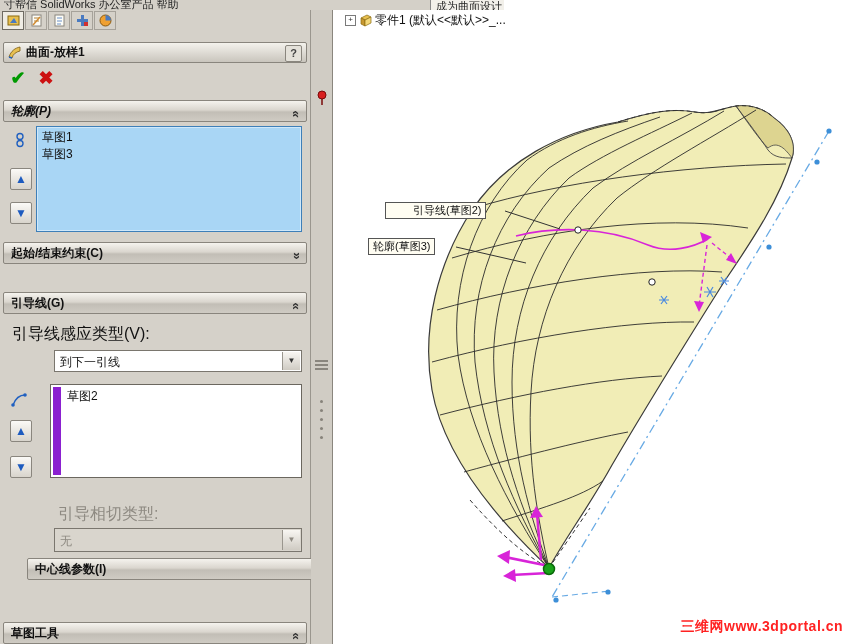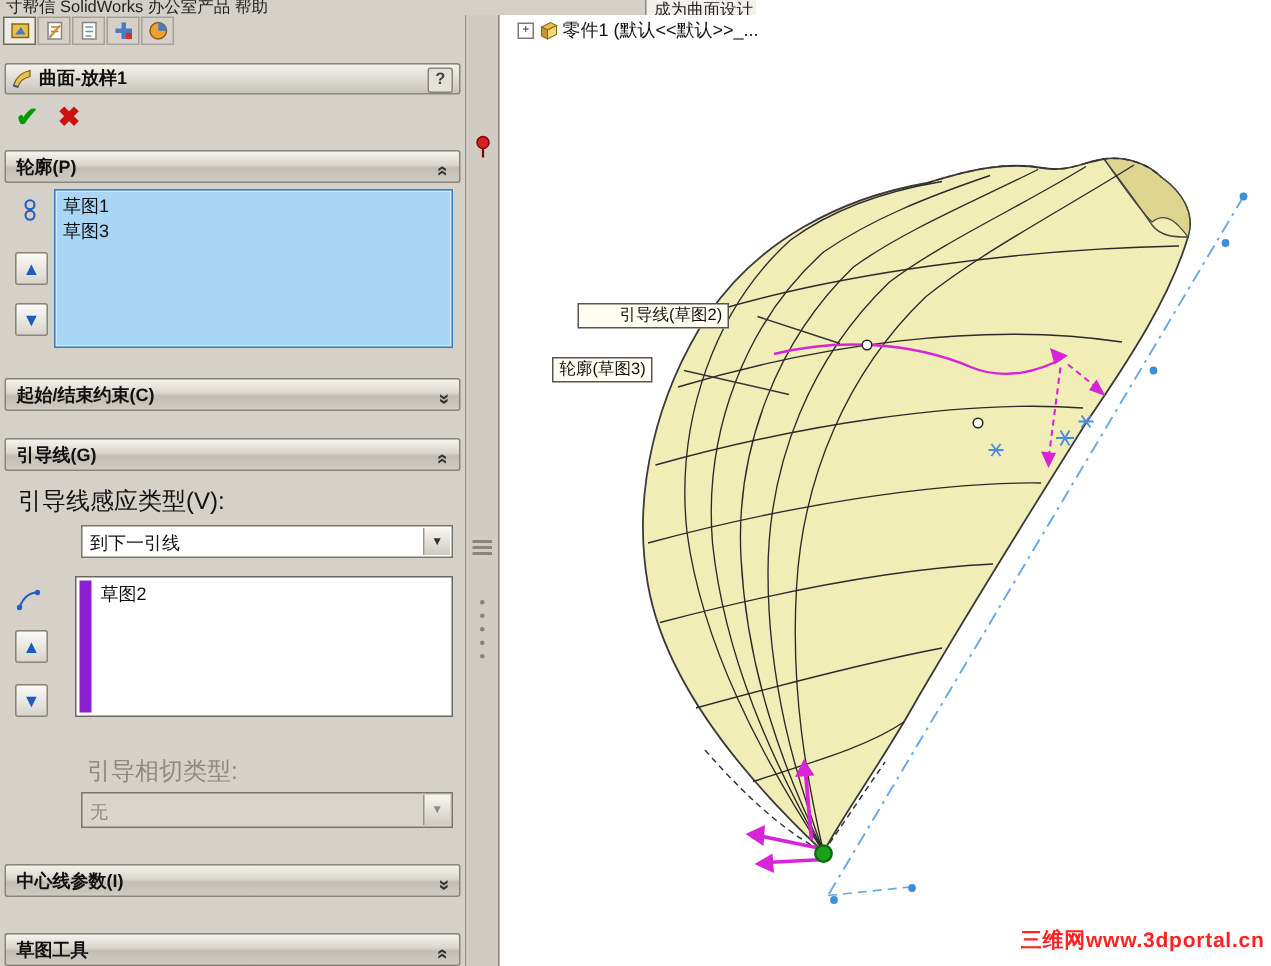--- a/index.html
+++ b/index.html
@@ -217,36 +217,36 @@
       </svg>
       <span class="ttl">曲面-放样1</span>
       <span class="helpbox">?</span>
     </div>
 
     <div class="okrow">
       <button class="okbtn ok">✔</button>
       <button class="okbtn cancel">✖</button>
     </div>
 
-    <div class="sechdr" style="top:90px;">
+    <div class="sechdr" style="top:90px;font-style:italic;">
       <span>轮廓(P)</span>
       <span class="chev up"></span>
     </div>
     <svg width="16" height="16" viewBox="0 0 16 16" style="position:absolute;left:12px;top:122px;">
       <circle cx="8" cy="4.5" r="3" fill="none" stroke="#2060c0" stroke-width="1.4"></circle>
       <circle cx="8" cy="11.5" r="3" fill="none" stroke="#2060c0" stroke-width="1.4"></circle>
     </svg>
     <div class="listblue">
       <div class="li">草图1</div>
       <div class="li">草图3</div>
     </div>
     <button class="iconbtn" style="left:10px;top:158px;">▲</button>
     <button class="iconbtn" style="left:10px;top:192px;">▼</button>
 
-    <div class="sechdr" style="top:242px;">
+    <div class="sechdr" style="top:232px;">
       <span>起始/结束约束(C)</span>
       <span class="chev down"></span>
     </div>
 
     <div class="sechdr" style="top:282px;">
       <span>引导线(G)</span>
       <span class="chev up"></span>
     </div>
     <span class="lbl" style="left:12px;top:314px;">引导线感应类型(V):</span>
     <div class="combo" style="left:54px;top:340px;width:248px;padding-left:48px;">
@@ -263,21 +263,21 @@
       <div class="li">草图2</div>
     </div>
     <button class="iconbtn" style="left:10px;top:410px;">▲</button>
     <button class="iconbtn" style="left:10px;top:446px;">▼</button>
     <span class="lbl dis" style="left:58px;top:494px;">引导相切类型:</span>
     <div class="combo dis" style="left:54px;top:518px;width:248px;height:24px;">
       <span class="val" style="top:4px;">无</span>
       <span class="dd" style="line-height:20px;">▼</span>
     </div>
 
-    <div class="sechdr" style="top:566px;">
+    <div class="sechdr" style="top:548px;margin-left:24px;">
       <span>中心线参数(I)</span>
       <span class="chev down"></span>
     </div>
 
     <div class="sechdr" style="top:612px;">
       <span>草图工具</span>
       <span class="chev up"></span>
     </div>
   </div>
 

